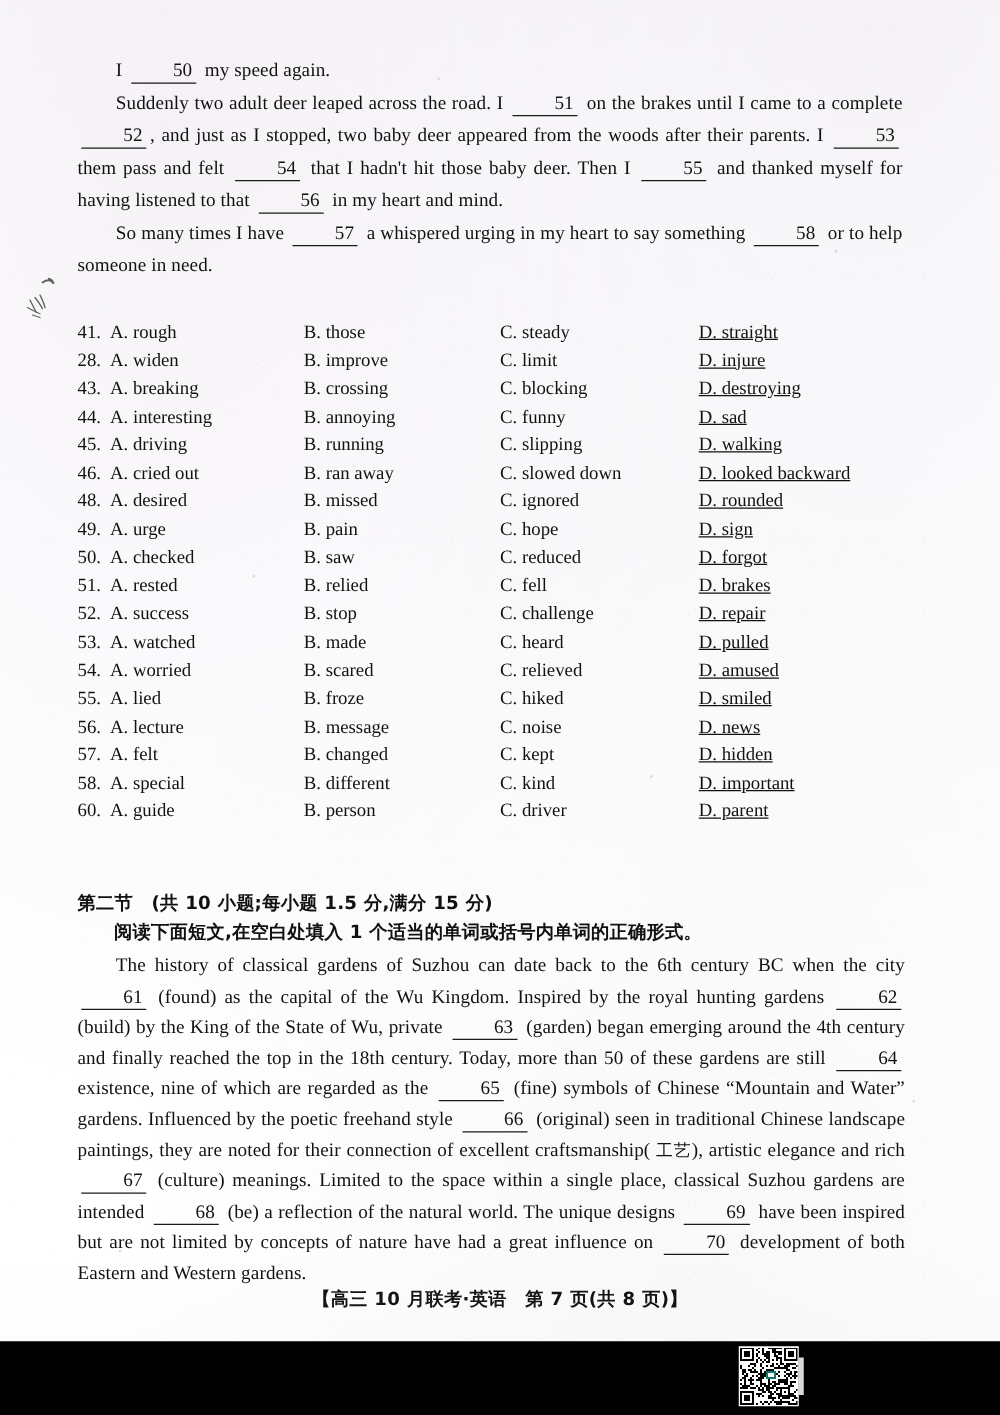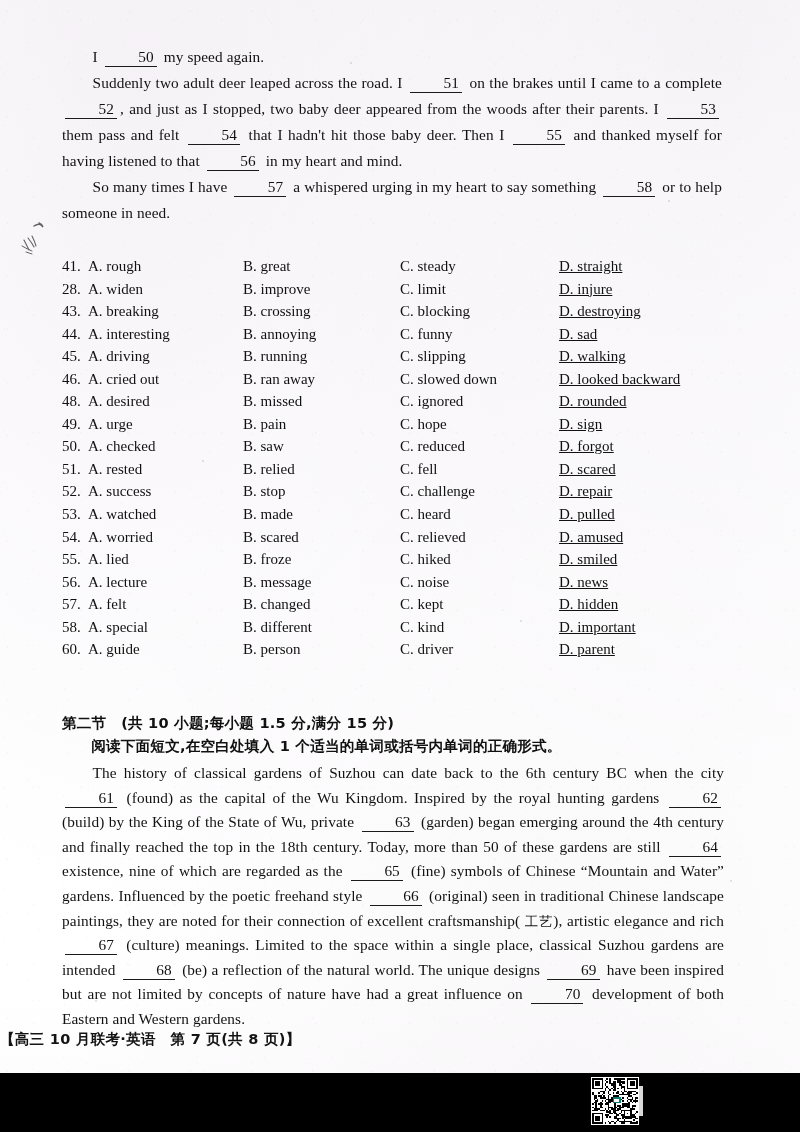--- a/index.html
+++ b/index.html
@@ -137,20 +137,21 @@
     font-family: "DejaVu Sans", "Liberation Sans", sans-serif;
     font-size: 13.5px;
   }
 
   
   #footer {
     position: absolute;
     left: 0;
     top: 1030px;
     width: 800px;
+    text-align: center;
     font-family: "DejaVu Sans", "Liberation Sans", sans-serif;
     font-weight: bold;
     font-size: 14.5px;
     letter-spacing: .3px;
     color: #141414;
   }
 
   
   #blackband {
     position: absolute;
@@ -230,21 +231,21 @@
     <div class="cloze-passage" id="cloze-passage">
         <p><span>I </span><span class="bl">50</span><span> my speed again. </span></p>
         <p><span>Suddenly two adult deer leaped across the road. I </span><span class="bl">51</span><span> on the brakes until I came to a complete </span><span class="bl">52</span><span>, and just as I stopped, two baby deer appeared from the woods after their parents. I </span><span class="bl">53</span><span> them pass and felt </span><span class="bl">54</span><span> that I hadn't hit those baby deer. Then I </span><span class="bl">55</span><span> and thanked myself for having listened to that </span><span class="bl">56</span><span> in my heart and mind. </span></p>
         <p><span>So many times I have </span><span class="bl">57</span><span> a whispered urging in my heart to say something </span><span class="bl">58</span><span> or to help someone in need. </span></p>
       </div>
 
     <div id="options">
         <div class="opt-row">
           <span class="num">41.</span>
           <span class="oa">A. rough</span>
-          <span class="ob">B. great</span>
+          <span class="ob">B. those</span>
           <span class="oc">C. steady</span>
           <span class="od">D. straight</span>
         </div>
         <div class="opt-row">
           <span class="num">28.</span>
           <span class="oa">A. widen</span>
           <span class="ob">B. improve</span>
           <span class="oc">C. limit</span>
           <span class="od">D. injure</span>
         </div>
@@ -295,21 +296,21 @@
           <span class="oa">A. checked</span>
           <span class="ob">B. saw</span>
           <span class="oc">C. reduced</span>
           <span class="od">D. forgot</span>
         </div>
         <div class="opt-row">
           <span class="num">51.</span>
           <span class="oa">A. rested</span>
           <span class="ob">B. relied</span>
           <span class="oc">C. fell</span>
-          <span class="od">D. scared</span>
+          <span class="od">D. brakes</span>
         </div>
         <div class="opt-row">
           <span class="num">52.</span>
           <span class="oa">A. success</span>
           <span class="ob">B. stop</span>
           <span class="oc">C. challenge</span>
           <span class="od">D. repair</span>
         </div>
         <div class="opt-row">
           <span class="num">53.</span>

